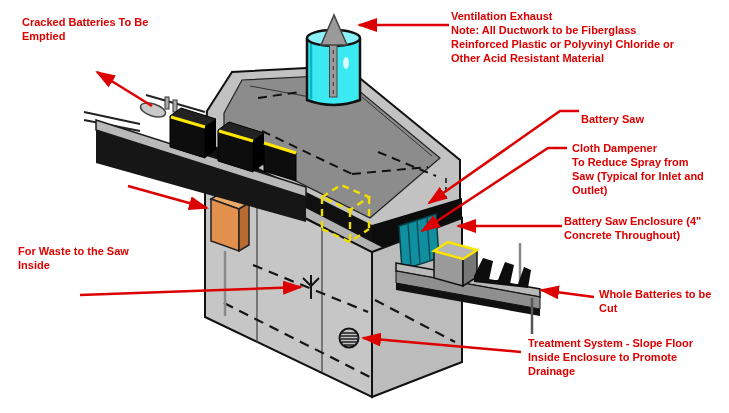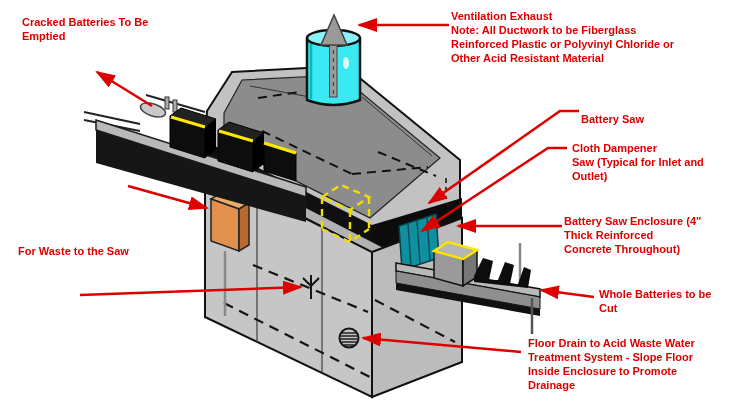--- a/index.html
+++ b/index.html
@@ -175,40 +175,40 @@
   <div>Reinforced Plastic or Polyvinyl Chloride or</div>
   <div>Other Acid Resistant Material</div>
 </div>
 
 <div class="label" style="left:581px;top:112px">
   <div>Battery Saw</div>
 </div>
 
 <div class="label" style="left:572px;top:141px">
   <div>Cloth Dampener</div>
+  <div>To Reduce Spray from</div>
   <div>Saw (Typical for Inlet and</div>
   <div>Outlet)</div>
 </div>
 
 <div class="label" style="left:564px;top:214px">
   <div>Battery Saw Enclosure (4"</div>
-  <div>Thick Reinforced</div>
   <div>Concrete Throughout)</div>
 </div>
 
 
 <div class="label" style="left:18px;top:244px">
   <div>For Waste to the Saw</div>
+  <div>Inside</div>
 </div>
 
 <div class="label" style="left:599px;top:287px">
   <div>Whole Batteries to be</div>
   <div>Cut</div>
 </div>
 
 <div class="label" style="left:528px;top:336px">
-  <div>Floor Drain to Acid Waste Water</div>
   <div>Treatment System - Slope Floor</div>
   <div>Inside Enclosure to Promote</div>
   <div>Drainage</div>
 </div>
 
 </div>
 
 </body></html>

